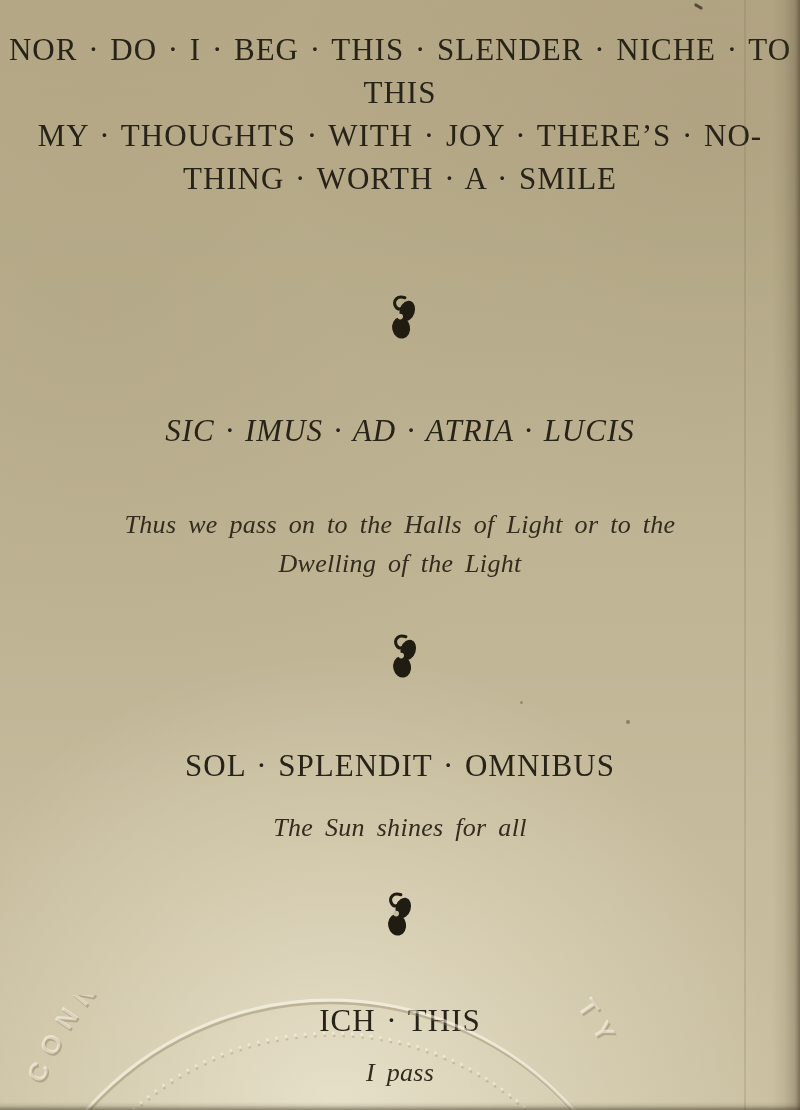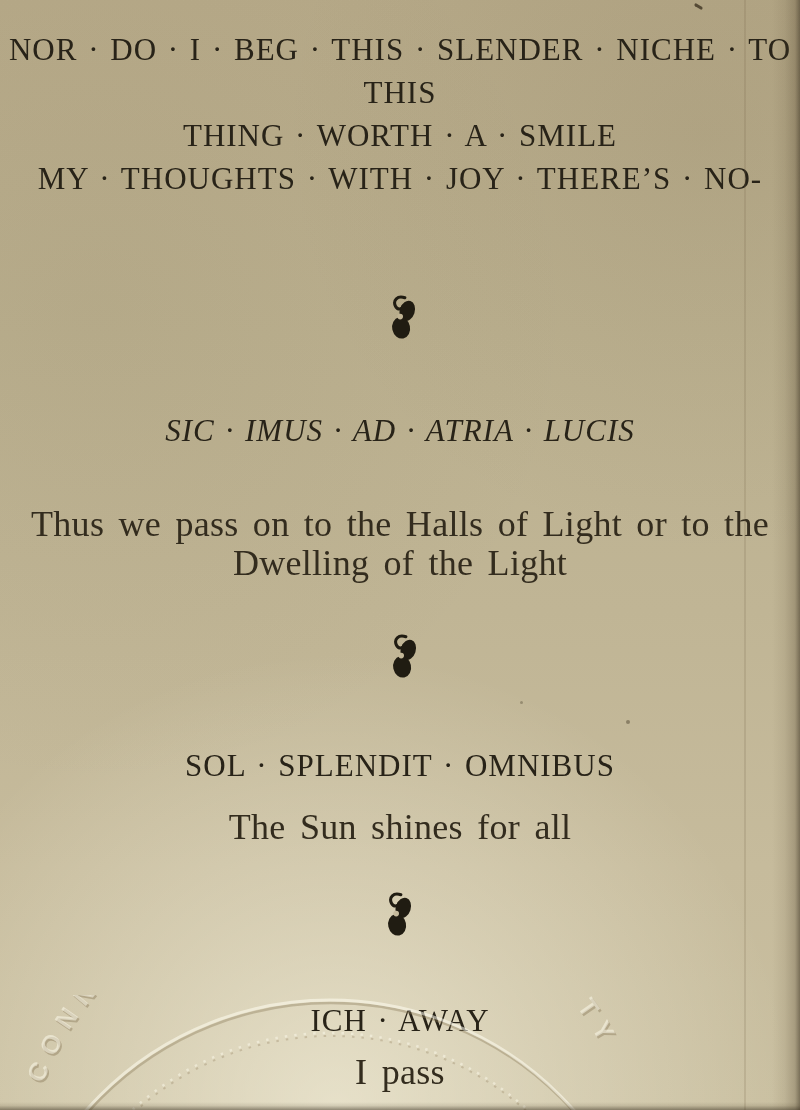--- a/index.html
+++ b/index.html
@@ -24,21 +24,22 @@
     text-align: center; white-space: nowrap;
     color: #282318;
   }
   .latin-line {
     font-size: 31px; line-height: 43px;
     letter-spacing: 1px; word-spacing: 2px;
     white-space: nowrap;
   }
   .latin-tight .latin-line { line-height: 46px; font-style: italic; }
   .trans-line {
-    font-size: 36px; line-height: 39px;
+    font-style: italic;
+    font-size: 26px; line-height: 39px;
     letter-spacing: 0.3px; word-spacing: 5px;
     color: #332c1e;
     white-space: nowrap;
   }
 
   
   .fleuron { position: absolute; width: 32px; height: 47px; }
   .fleuron-1 { left: 387px; top: 294px; }
   .fleuron-2 { left: 388px; top: 633px; }
   .fleuron-3 { left: 383px; top: 891px; }
@@ -71,22 +72,22 @@
   .speck-3 { left: 520px; top: 701px; width: 3px; height: 3px; border-radius: 50%; opacity: .35; }
 </style>
 </head>
 <body>
 
 <div class="page">
 
   <div class="latin-block" style="top:28px">
     <div class="latin-line">NOR · DO · I · BEG · THIS · SLENDER · NICHE · TO</div>
     <div class="latin-line">THIS</div>
+    <div class="latin-line">MY · THOUGHTS · WITH · JOY · THERE’S · NO-</div>
     <div class="latin-line">THING · WORTH · A · SMILE</div>
-    <div class="latin-line">MY · THOUGHTS · WITH · JOY · THERE’S · NO-</div>
   </div>
 
   <svg class="fleuron fleuron-1" viewBox="0 0 34 50">
     <path d="M19 4 C11 1 6 7 9 13 C11 17 16 17 17 13" fill="none" stroke="#201c12" stroke-width="3.2" stroke-linecap="round"></path>
     <ellipse cx="21.5" cy="18" rx="8" ry="11" fill="#201c12" transform="rotate(18 21.5 18)"></ellipse>
     <ellipse cx="15" cy="36" rx="9.5" ry="11.5" fill="#201c12" transform="rotate(-12 15 36)"></ellipse>
     <circle cx="14" cy="24" r="3" fill="#c0b494"></circle>
   </svg>
 
   <div class="latin-block latin-tight" style="top:408px">
@@ -112,21 +113,21 @@
   </div>
 
   <svg class="fleuron fleuron-3" viewBox="0 0 34 50">
     <path d="M19 4 C11 1 6 7 9 13 C11 17 16 17 17 13" fill="none" stroke="#201c12" stroke-width="3.2" stroke-linecap="round"></path>
     <ellipse cx="21.5" cy="18" rx="8" ry="11" fill="#201c12" transform="rotate(18 21.5 18)"></ellipse>
     <ellipse cx="15" cy="36" rx="9.5" ry="11.5" fill="#201c12" transform="rotate(-12 15 36)"></ellipse>
     <circle cx="14" cy="24" r="3" fill="#c6bb9d"></circle>
   </svg>
 
   <div class="latin-block" style="top:999px">
-    <div class="latin-line">ICH · AWAY</div>
+    <div class="latin-line">ICH · THIS</div>
   </div>
   <div class="trans-block" style="top:1053px">
     <div class="trans-line">I pass</div>
   </div>
 
   <svg class="seal" viewBox="0 0 800 115">
 
     <circle cx="331" cy="333" r="325" fill="none" stroke="rgba(138,120,86,0.38)" stroke-width="2.5"></circle>
     <circle cx="330" cy="330" r="325" fill="none" stroke="rgba(255,253,240,0.55)" stroke-width="3"></circle>
 

